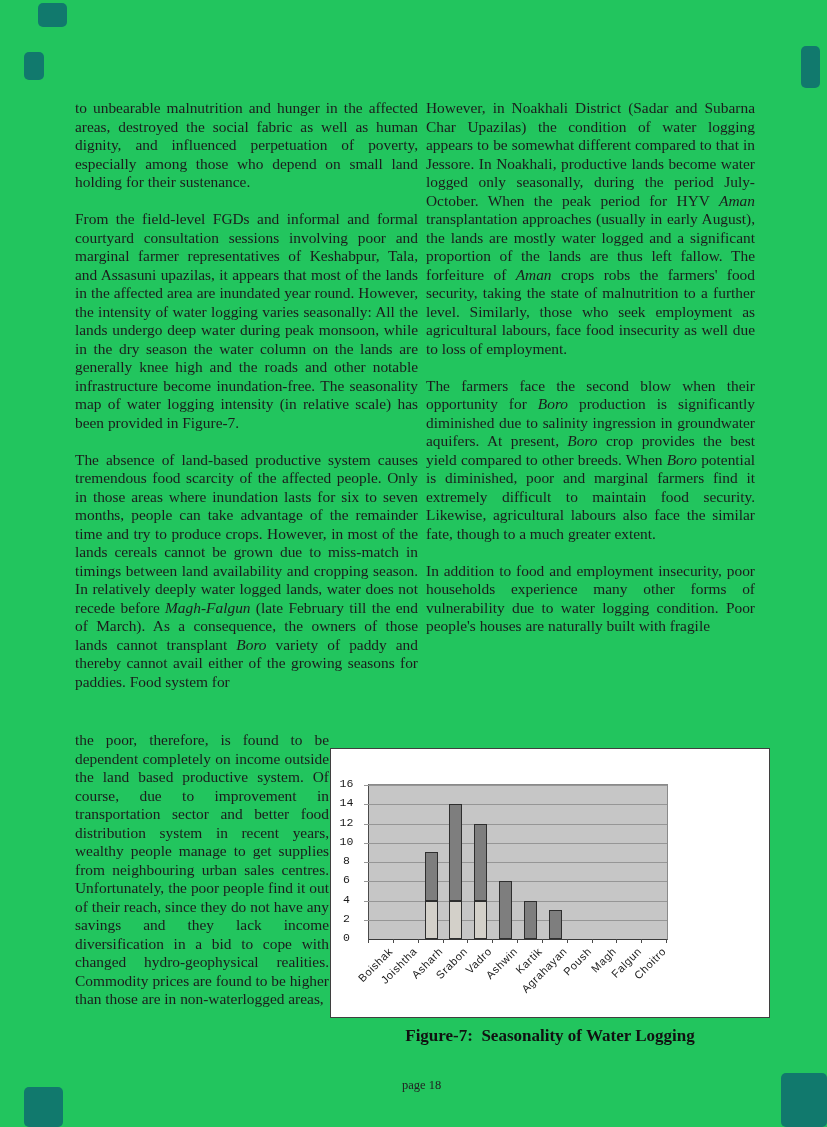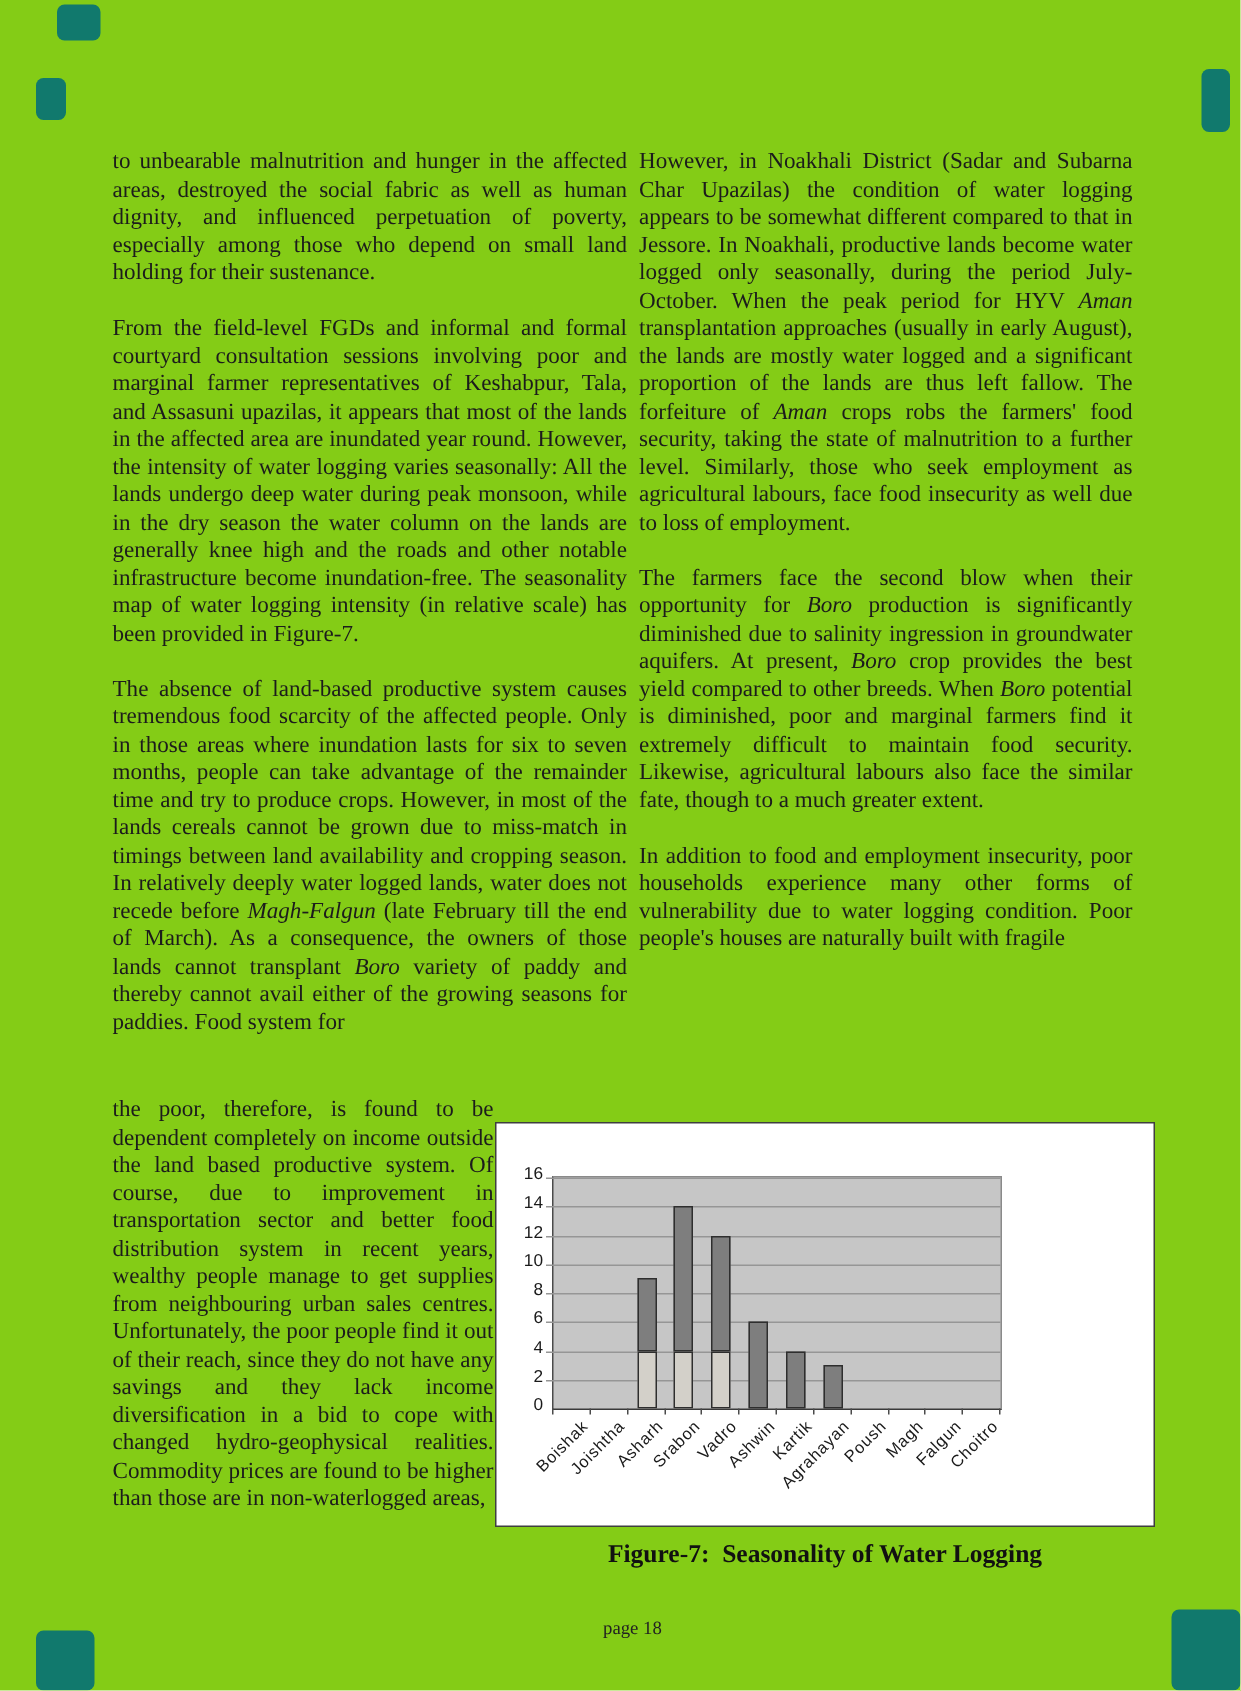--- a/index.html
+++ b/index.html
@@ -1,35 +1,35 @@
 <!DOCTYPE html>
 <html><head>
 <meta charset="utf-8">
 <style>
   html,body{margin:0;padding:0;background:#ffffff;}
-  .page{position:relative;width:827px;height:1127px;background:#84cc16;overflow:hidden;
+  .page{position:relative;width:827px;height:1127px;background:#22c55e;overflow:hidden;
         font-family:"Liberation Serif",serif;color:#1c1c1c;}
   .orn{position:absolute;border-radius:5px;}
   .col{position:absolute;}
   .col-left-wide{left:75px;top:99px;width:343px;}
   .col-left-narrow{left:75px;top:731px;width:254px;}
   .col-right{left:426px;top:99px;width:329px;}
   .para{margin:0 0 18.5px 0;font-size:15.4px;line-height:18.5px;text-align:justify;}
   .para:last-child{margin-bottom:0;}
   
   .chart-box{position:absolute;left:330px;top:748px;width:440px;height:270px;
              background:#ffffff;border:1px solid #3f3f3f;box-sizing:border-box;}
   .chart-title{position:absolute;top:7px;left:0;width:100%;text-align:center;
                font-family:"Liberation Sans",sans-serif;font-size:12.5px;font-weight:bold;
                letter-spacing:3px;color:#111;}
   .plot{position:absolute;border:1px solid #8a8a8a;border-left-color:#4a4a4a;border-bottom-color:#3a3a3a;box-sizing:content-box;}
   .grid{position:absolute;left:-5px;right:0;height:1px;background:#969696;}
   .bar{position:absolute;width:13px;border:1px solid #2e2e2e;box-sizing:border-box;}
-  .ylab{position:absolute;left:0;width:31px;text-align:right;
-        font-family:Liberation Sans, sans-serif;font-size:11.5px;color:#1a1a1a;}
+  .ylab{position:absolute;left:0;width:31px;text-align:center;
+        font-family:Liberation Mono, monospace;font-size:11.5px;color:#1a1a1a;}
   .xlab{position:absolute;font-family:"Liberation Sans",sans-serif;font-size:11px;
         letter-spacing:0.6px;color:#1a1a1a;transform:rotate(-45deg);
         transform-origin:100% 0;white-space:nowrap;}
   .xtick{position:absolute;width:1px;height:4px;background:#4a4a4a;}
   .legend{position:absolute;left:322px;top:152px;width:101px;height:104px;box-sizing:border-box;
           background:#ffffff;border:1px solid #7a7a7a;padding:13px 7px;z-index:5;}
   .lg-row{display:flex;align-items:flex-start;margin-bottom:17px;
           font-family:"Liberation Sans",sans-serif;font-size:10.5px;letter-spacing:1.2px;
           line-height:13px;color:#111;}
   .sw{flex:0 0 9px;width:9px;height:9px;border:1px solid #333;margin:1px 4px 0 0;}

